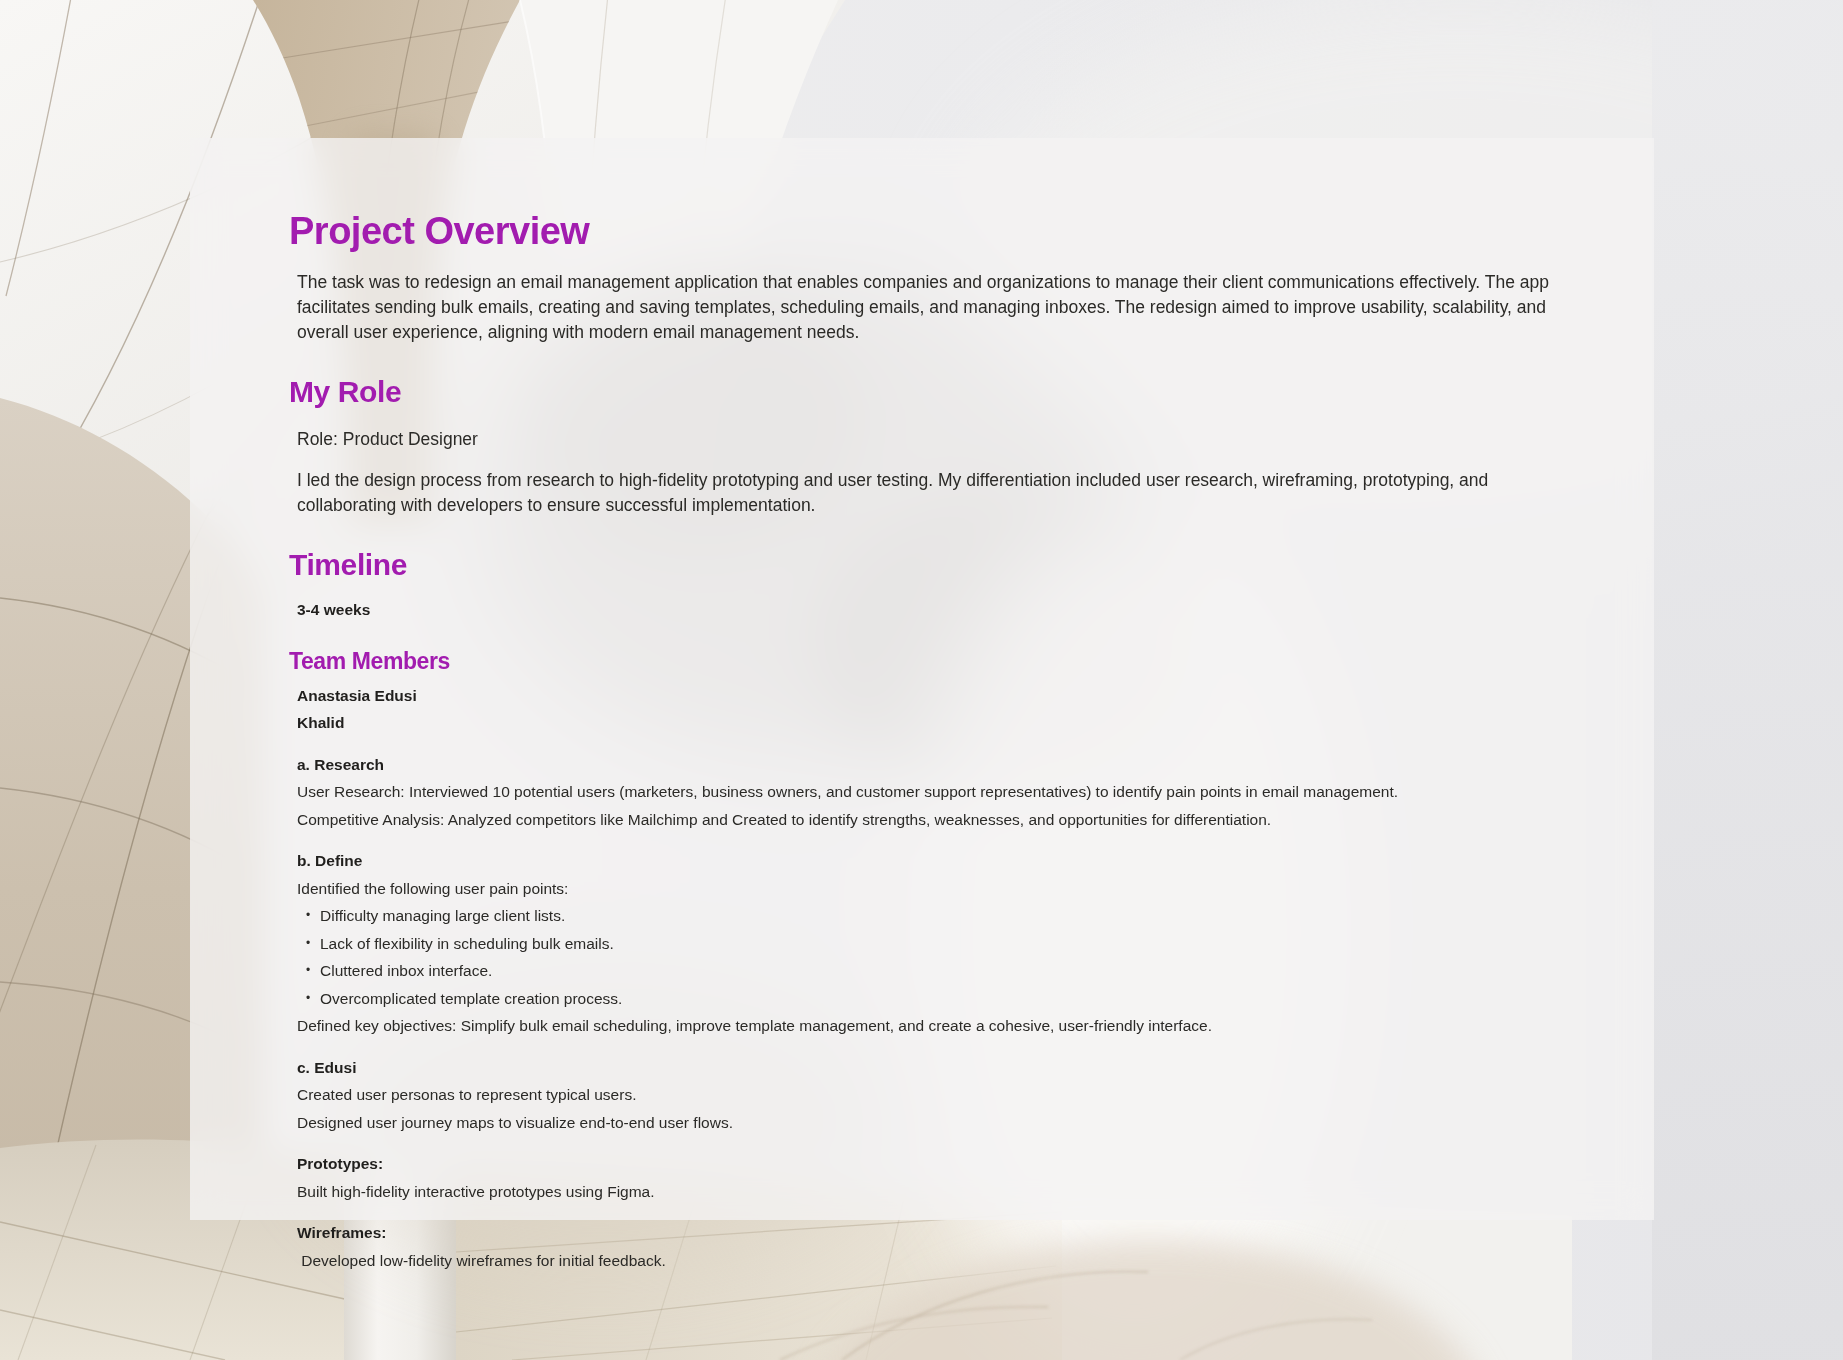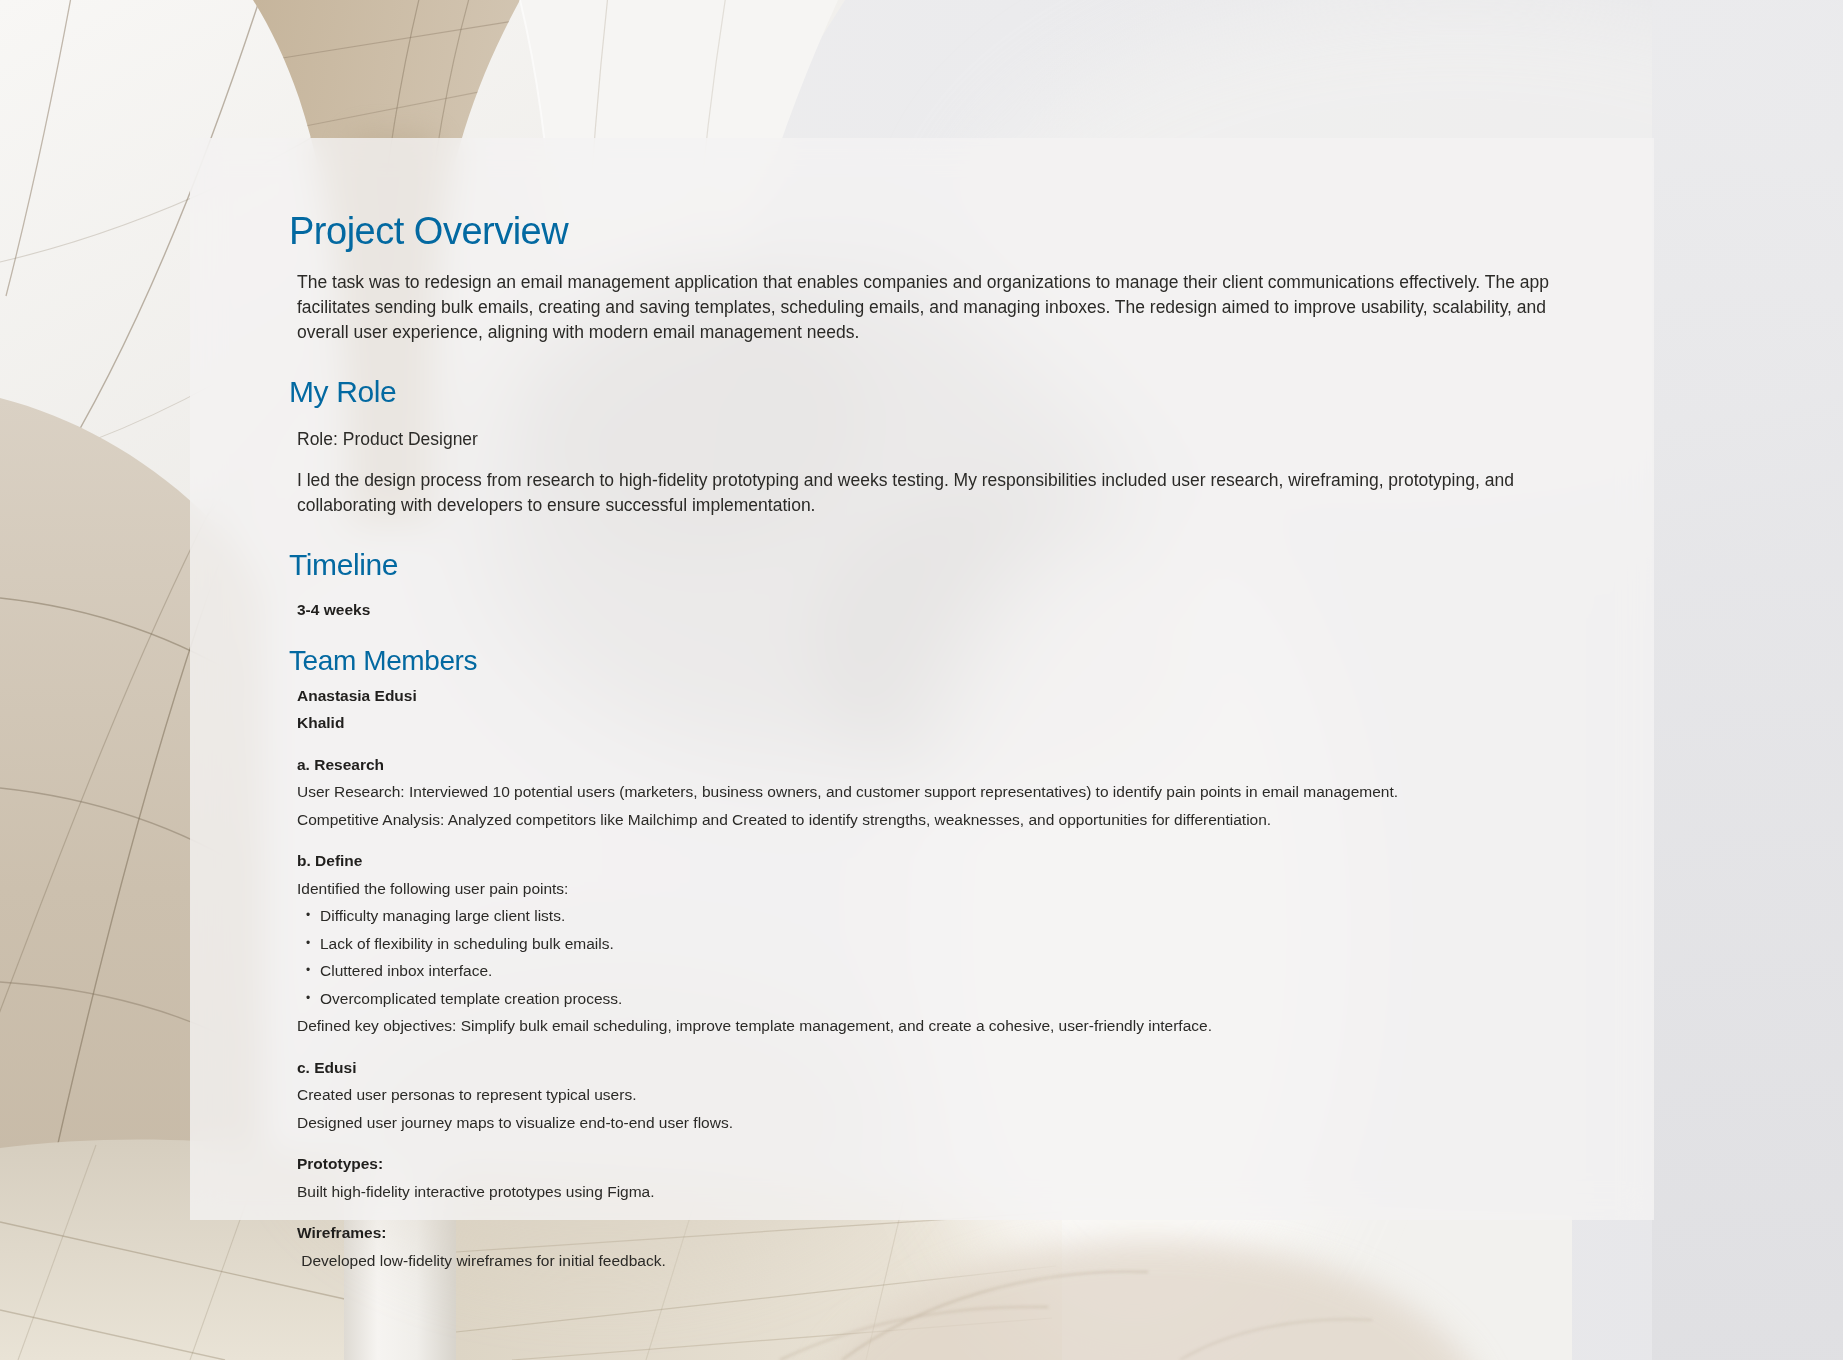--- a/index.html
+++ b/index.html
@@ -10,24 +10,24 @@
     -webkit-font-smoothing:antialiased;
   }
   .bg-art{position:absolute;left:0;top:0;width:1843px;height:1360px;display:block;}
   .panel{
     position:absolute;left:190px;top:138px;width:1464px;height:1082px;
     background:rgba(244,243,242,0.80);
     -webkit-backdrop-filter:blur(16px);
     backdrop-filter:blur(16px);
   }
   .content{padding:70px 92px 0 99px;}
-  h1,h2,h3{font-weight:400;color:#0369a1;margin:0;}
+  h1,h2,h3{font-weight:700;color:#a21caf;margin:0;}
   h1{font-size:38px;line-height:47px;letter-spacing:-0.5px;margin:0 0 15px;}
   h2{font-size:30px;line-height:38px;letter-spacing:-0.4px;margin:28px 0 16px;}
-  h3{font-size:28px;line-height:34px;letter-spacing:-0.4px;margin:24px 0 0;}
+  h3{font-size:23px;line-height:34px;letter-spacing:-0.4px;margin:24px 0 0;}
   p{margin:8px;}
   .lead{font-size:17.5px;line-height:25px;color:#2b2a27;max-width:1360px;}
   .mb16{margin-bottom:16px;}
   .small{font-size:15.5px;line-height:19.5px;color:#2b2a27;max-width:1330px;}
   .bold{font-weight:700;color:#201f1d;}
   .block{margin-top:22px;}
   .bullet-item{position:relative;padding-left:23px;}
   .bullet-item::before{
     content:"\2022";position:absolute;left:9px;top:0;
     font-size:12px;line-height:19.5px;color:#2b2a27;
@@ -191,21 +191,21 @@
   </svg>
 
   <section class="panel">
     <div class="content">
 
       <h1>Project Overview</h1>
       <p class="lead">The task was to redesign an email management application that enables companies and organizations to manage their client communications effectively. The app facilitates sending bulk emails, creating and saving templates, scheduling emails, and managing inboxes. The redesign aimed to improve usability, scalability, and overall user experience, aligning with modern email management needs.</p>
 
       <h2>My Role</h2>
       <p class="lead mb16">Role: Product Designer</p>
-      <p class="lead">I led the design process from research to high-fidelity prototyping and weeks testing. My responsibilities included user research, wireframing, prototyping, and collaborating with developers to ensure successful implementation.</p>
+      <p class="lead">I led the design process from research to high-fidelity prototyping and user testing. My differentiation included user research, wireframing, prototyping, and collaborating with developers to ensure successful implementation.</p>
 
       <h2>Timeline</h2>
       <p class="small bold">3-4 weeks</p>
 
       <h3>Team Members</h3>
       <p class="small bold">Anastasia Edusi</p>
       <p class="small bold">Khalid</p>
 
       <div class="block">
         <p class="small bold">a. Research</p>

